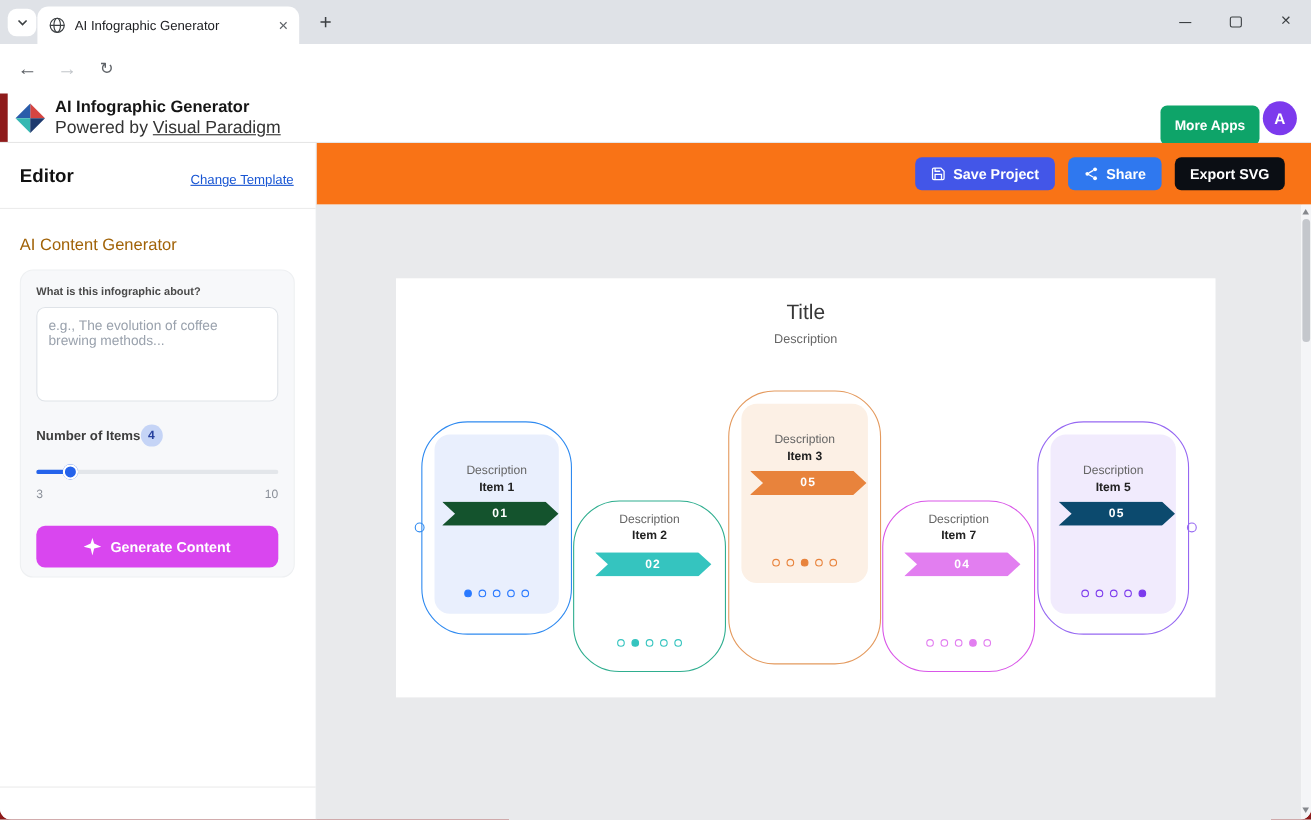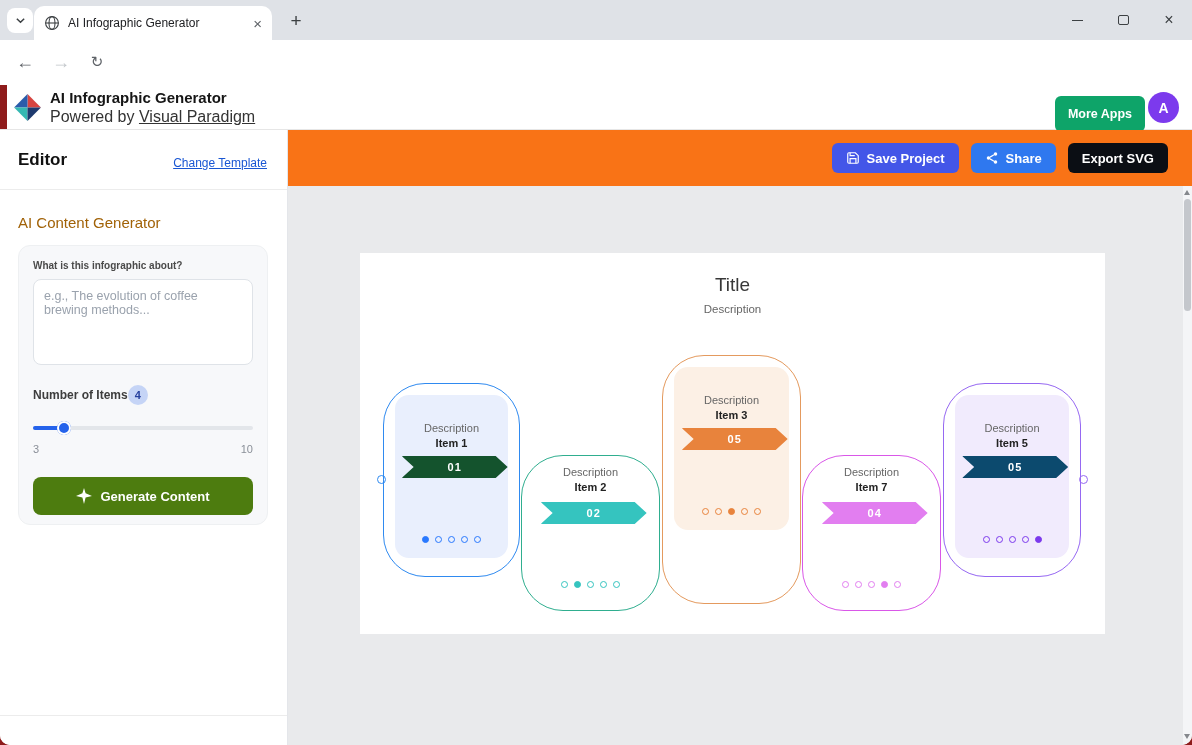--- a/index.html
+++ b/index.html
@@ -68,21 +68,21 @@
   .items-row { margin-top:16px; display:flex; align-items:center; justify-content:flex-start; }
   .items-label { font-size:12px; font-weight:600; color:#3d3d3d; }
   .items-badge { width:20px; height:20px; border-radius:50%; background:#c5d4f6; color:#27419e; font-size:11px; font-weight:700;
                  display:flex; align-items:center; justify-content:center; }
   .slider { margin-top:16px; position:relative; height:14px; }
   .slider-track { position:absolute; left:0; right:0; top:5px; height:4px; background:#e3e6ea; border-radius:2px; }
   .slider-fill { position:absolute; left:0; top:5px; height:4px; width:14.3%; background:#2563eb; border-radius:2px; }
   .slider-thumb { position:absolute; left:calc(14.3% - 7px); top:0; width:14px; height:14px; background:#2563eb;
                   border-radius:50%; box-shadow:0 0 0 2px #fff inset; }
   .minmax { margin-top:8px; display:flex; justify-content:space-between; font-size:11px; color:#8a8f98; }
-  .generate-btn { margin-top:22px; width:100%; height:38px; border:none; border-radius:8px; background:#4d7c0f; color:#fff;
+  .generate-btn { margin-top:22px; width:100%; height:38px; border:none; border-radius:8px; background:#d946ef; color:#fff;
                   font-size:13px; font-weight:700; display:flex; align-items:center; justify-content:center; gap:8px;
                   font-family:"Liberation Sans",sans-serif; }
   .sb-bottom-divider { position:absolute; left:0; right:0; top:585px; border-top:1px solid #ececec; }
 
   
   .main-tb { position:absolute; left:288px; top:130px; right:0; height:56px; background:#f97316; display:flex; align-items:center;
              justify-content:flex-end; gap:12px; padding-right:24px; }
   .btn { height:30px; border:none; border-radius:6px; color:#fff; font-size:13px; font-weight:600; padding:0 14px;
          display:inline-flex; align-items:center; gap:7px; font-family:"Liberation Sans",sans-serif; }
   .btn-save { background:#4356e8; } .btn-share { background:#2f78ef;text-align:right; } .btn-export { background:#0b0e14; }

